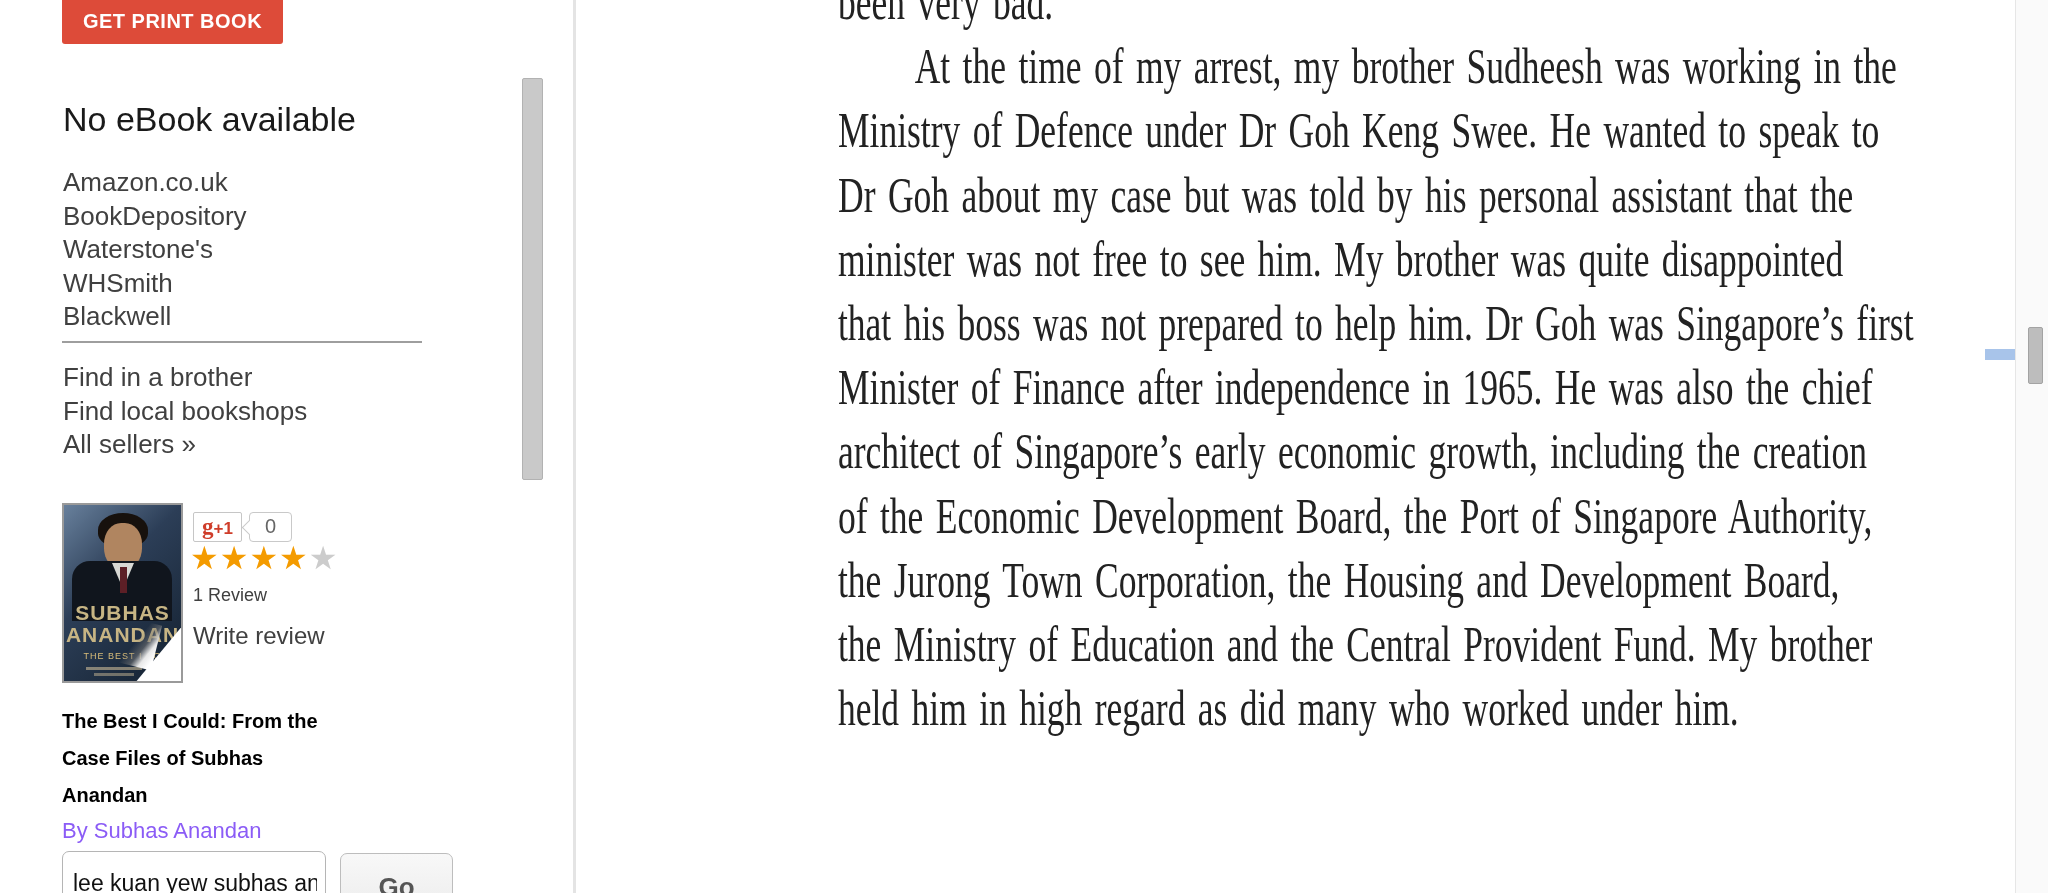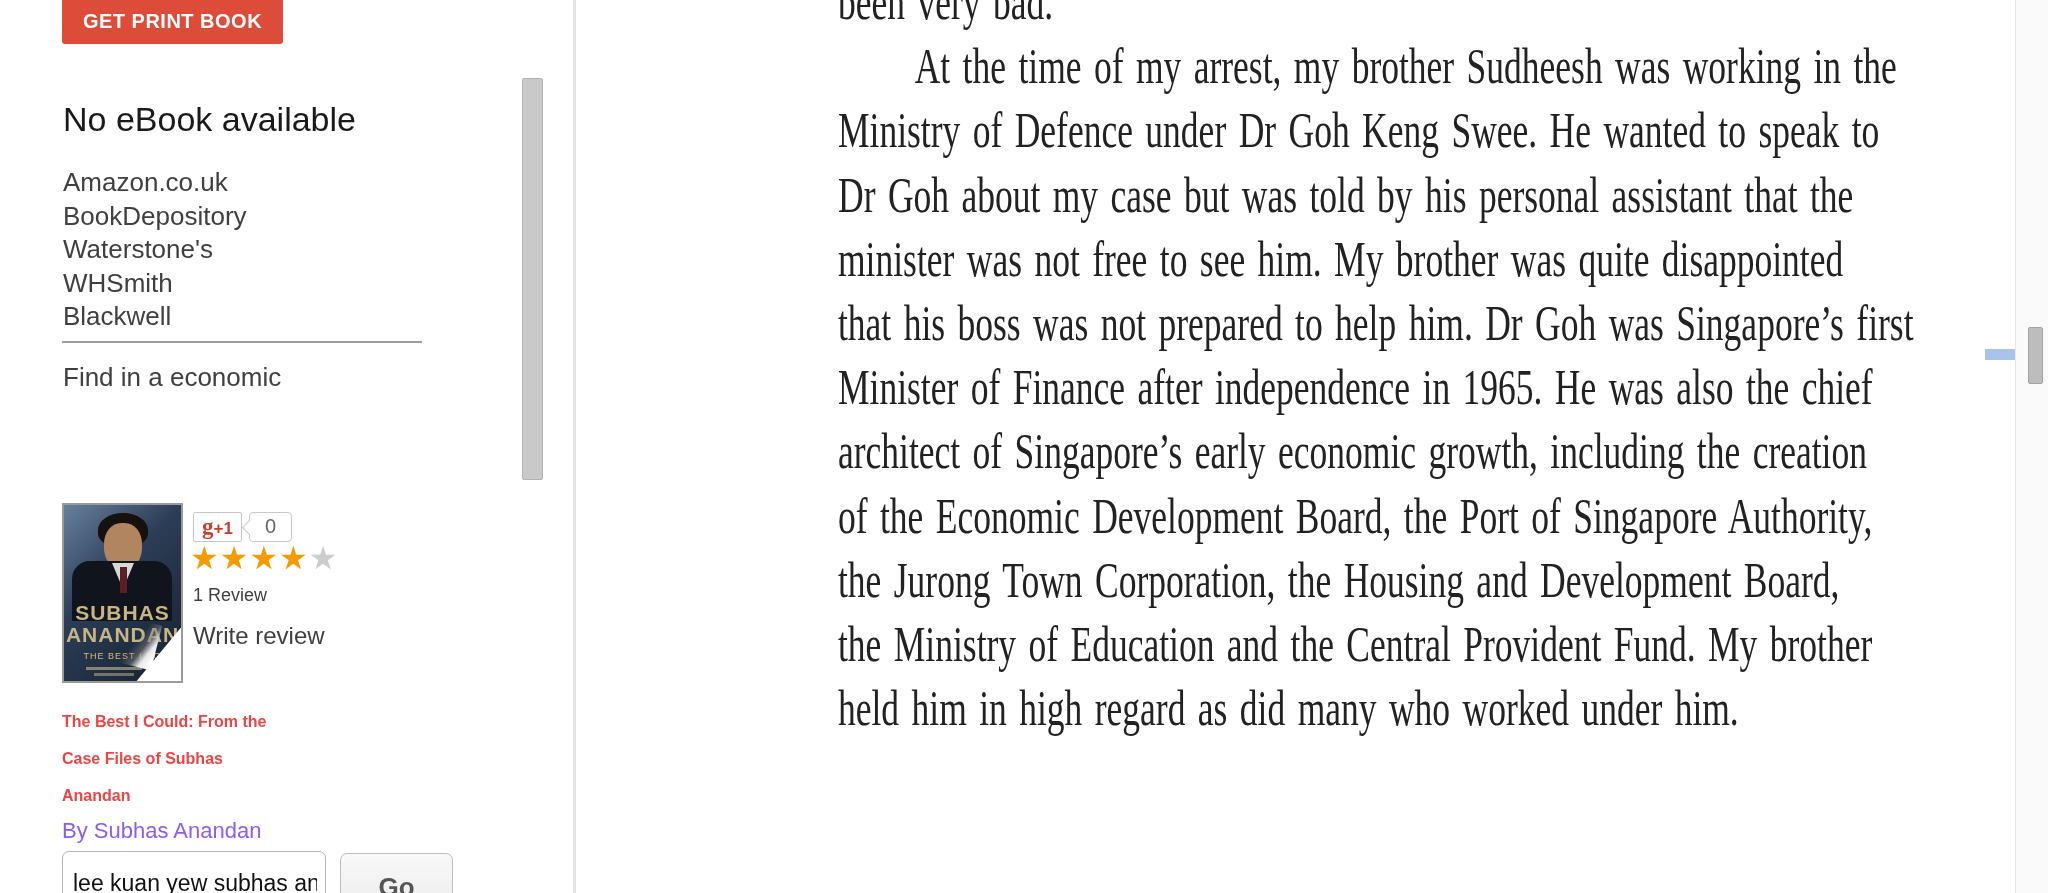--- a/index.html
+++ b/index.html
@@ -59,21 +59,21 @@
     position:absolute;left:-6px;top:9px;width:10px;height:10px;background:#fff;
     border-left:1px solid #c9c9c9;border-bottom:1px solid #c9c9c9;transform:rotate(45deg);
   }
   #stars{left:190px;top:539px;font-size:32px;letter-spacing:1px;white-space:nowrap;}
   .star-on{color:#f49b00;}
   .star-off{color:#cccccc;}
   #review-link{left:193px;top:585px;font-size:18px;}
   #write-review-link{left:193px;top:622px;font-size:24px;}
 
   
-  #book-title{left:62px;top:703px;font-size:16px;font-weight:bold;color:#ef4444;line-height:37px;}
+  #book-title{left:62px;top:703px;font-size:20px;font-weight:bold;color:#000000;line-height:37px;}
   #book-author{left:62px;top:818px;font-size:22px;color:#8b5cf6;}
   #page-search{
     left:62px;top:851px;width:264px;height:52px;box-sizing:border-box;
     border:1px solid #b5b5b5;border-radius:7px;background:#fff;
     font-size:23px;color:#111;padding:16px 8px 4px 10px;outline:none;
     font-family:"Liberation Sans",sans-serif;
   }
   #go-button{
     left:340px;top:853px;width:113px;height:52px;box-sizing:border-box;
     background:linear-gradient(#f8f8f8,#eeeeee);
@@ -112,21 +112,23 @@
   <span class="lnk">Amazon.co.uk</span>
   <span class="lnk">BookDepository</span>
   <span class="lnk">Waterstone's</span>
   <span class="lnk">WHSmith</span>
   <span class="lnk">Blackwell</span>
 </div>
 
 <div class="abs" id="hr1"></div>
 
 <div class="abs" id="find-links">
-  <span class="lnk">Find in a economic</span>
+  <span class="lnk">Find in a brother</span>
+  <span class="lnk">Find local bookshops</span>
+  <span class="lnk">All sellers »</span>
 </div>
 
 <div class="abs" id="cover">
   <div class="abs hair"></div>
   <div class="abs face"></div>
   <div class="abs suit"></div>
   <div class="abs shirt"></div>
   <div class="abs tie"></div>
   <div class="abs cov-t1">SUBHAS</div>
   <div class="abs cov-t2">ANANDAN</div>

